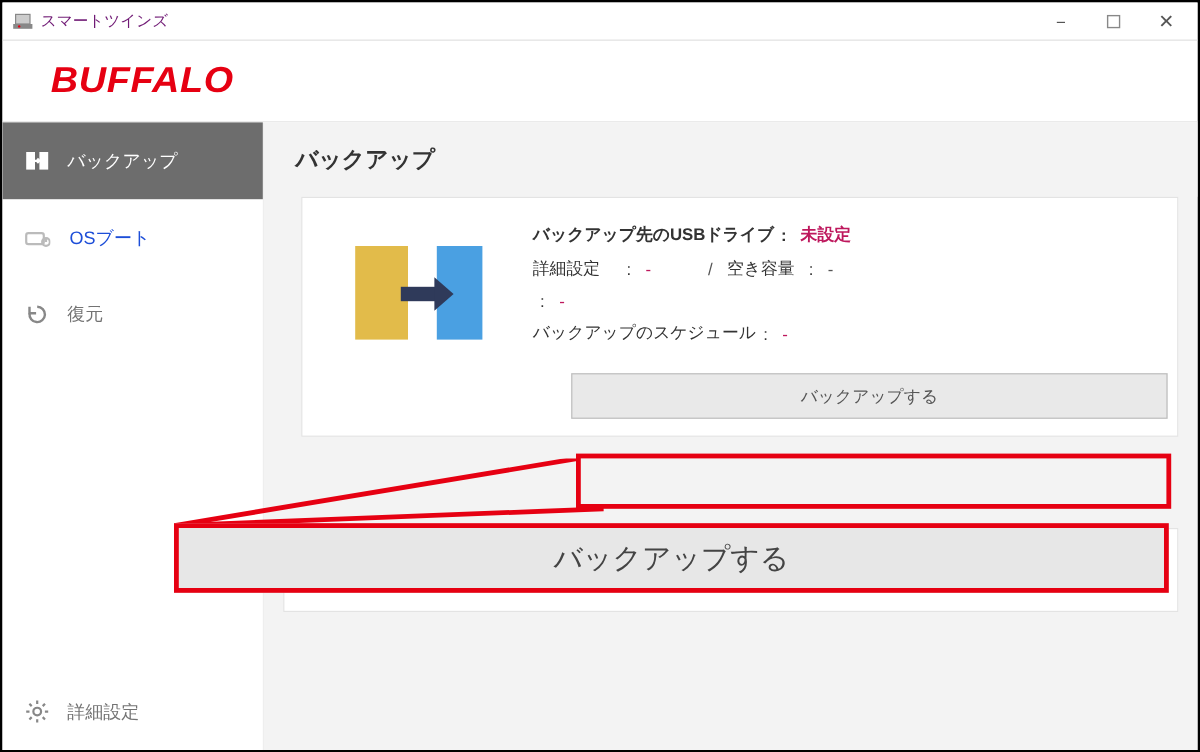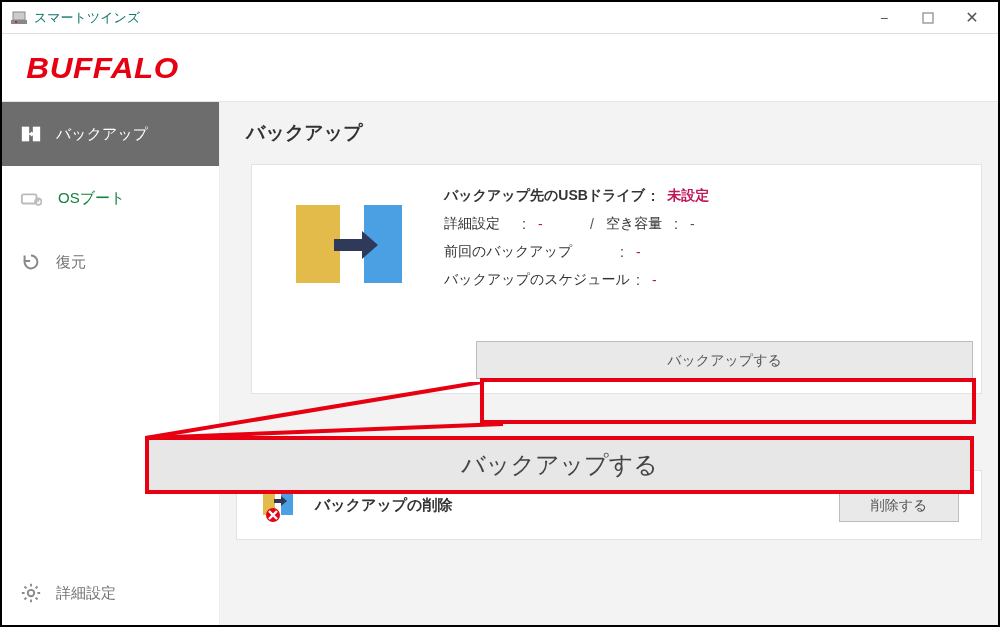--- a/index.html
+++ b/index.html
@@ -14,35 +14,35 @@
   
   .titlebar {
     height: 32px;
     display: flex;
     align-items: center;
     padding: 0 4px 0 8px;
     background: #fff;
     border-bottom: 1px solid #ddd;
   }
   .titlebar .app-icon { width: 18px; height: 16px; margin-right: 6px; }
-  .titlebar .title { font-size: 13px; color: #0f766e; flex: 1; }
+  .titlebar .title { font-size: 13px; color: #701a75; flex: 1; }
   .winbtns { display: flex; }
   .winbtn {
     width: 44px; height: 30px;
     display: flex; align-items: center; justify-content: center;
     font-size: 14px; color: #555;
   }
   .winbtn.close { font-size: 16px; }
 
   
   .brandbar {
     height: 68px;
     display: flex;
     align-items: center;
-    padding-left: 28px;
+    padding-left: 44px;
     background: #fff;
     border-bottom: 1px solid #e5e5e5;
   }
   .brand {
     font-family: Arial, sans-serif;
     font-weight: 900;
     font-style: italic;
     font-size: 30px;
     color: #e60012;
     letter-spacing: 0.5px;
@@ -68,21 +68,21 @@
     gap: 14px;
     padding: 0 18px;
     font-size: 15px;
     color: #737373;
     cursor: default;
   }
   .sideitem.active {
     background: #6d6d6d;
     color: #fff;
   }
-  .sideitem.disabled { color: #15803d; gap: 16px; }
+  .sideitem.disabled { color: #1d4ed8; gap: 16px; }
   .sideicon { width: 22px; height: 22px; display: flex; align-items: center; justify-content: center; }
   .sidebar-spacer { flex: 1; }
 
   
   .main {
     flex: 1;
     background: #f3f3f3;
     padding: 0;
     position: relative;
   }
@@ -243,21 +243,21 @@
       </span>
       <span>詳細設定</span>
     </div>
   </div>
 
   <div class="main">
     <div class="pagehead">
       <h1>バックアップ</h1>
     </div>
 
-    <div class="panel" style="padding-bottom:94px;margin-left:31px;">
+    <div class="panel" style="padding-bottom:66px;margin-left:31px;">
       <div class="panel-top">
         <div class="drive-illus">
           <svg viewBox="0 0 140 100">
             <rect x="18" y="10" width="44" height="78" fill="#e2bb4a"></rect>
             <rect x="86" y="10" width="38" height="78" fill="#4aa0e2"></rect>
             <rect x="56" y="44" width="30" height="12" fill="#2f3a5a"></rect>
             <polygon points="84,36 100,50 84,64" fill="#2f3a5a"></polygon>
           </svg>
         </div>
         <div class="info-grid">
@@ -269,21 +269,20 @@
           <div class="info-row">
             <span class="lbl" style="min-width:72px">詳細設定</span>
             <span class="sep">:</span>
             <span class="val">-</span>
             <span class="slash">/</span>
             <span class="lbl2">空き容量</span>
             <span class="sep">:</span>
             <span class="val2">-</span>
           </div>
           <div class="info-row">
-            <span class="lbl">前回のバックアップ</span>
             <span class="sep">:</span>
             <span class="val">-</span>
           </div>
           <div class="info-row">
             <span class="lbl">バックアップのスケジュール</span>
             <span class="sep">:</span>
             <span class="val">-</span>
           </div>
         </div>
       </div>

